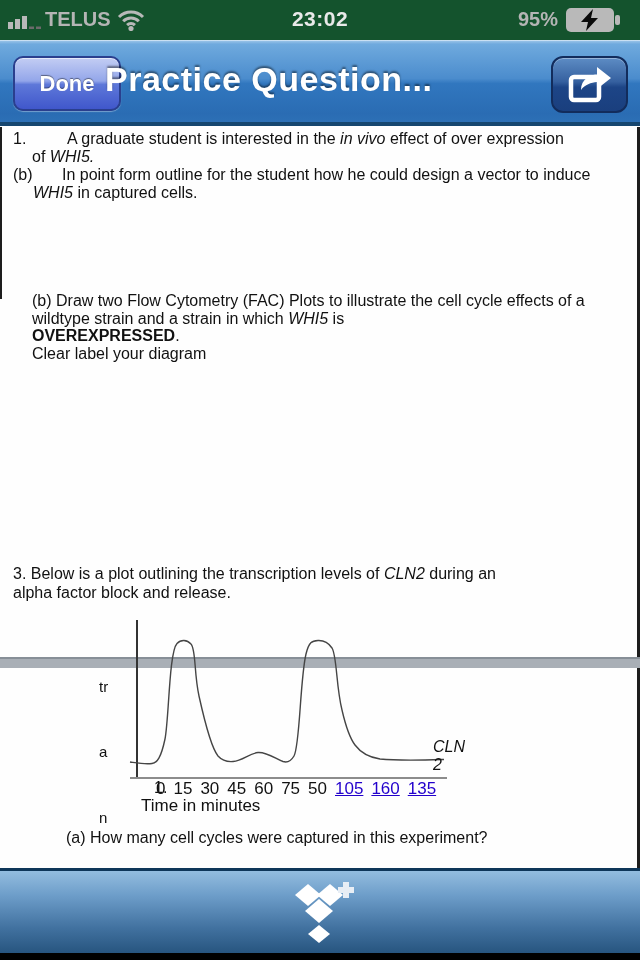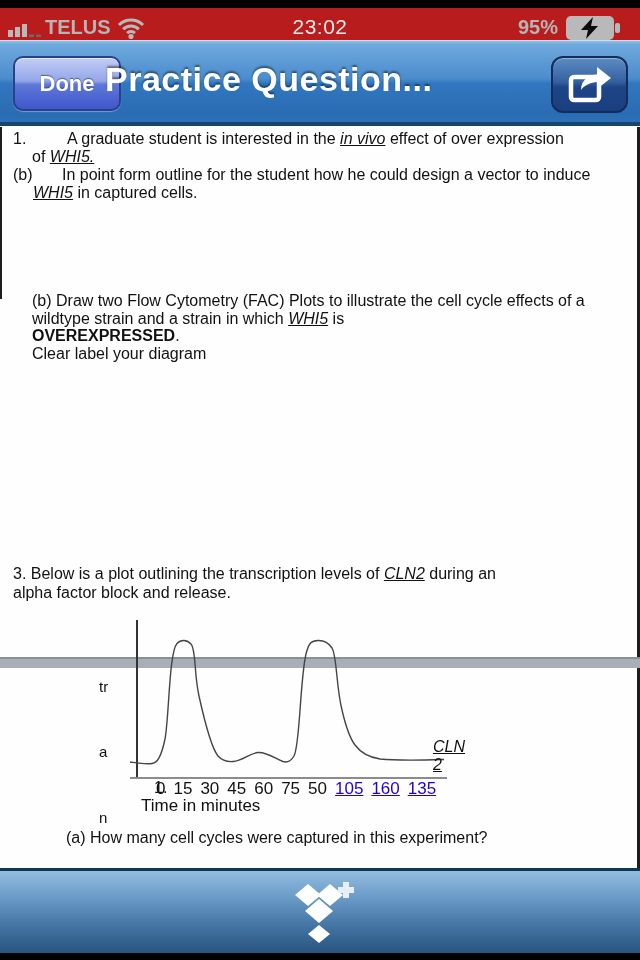--- a/index.html
+++ b/index.html
@@ -1,23 +1,23 @@
 <!DOCTYPE html>
 <html><head>
 <meta charset="utf-8">
 <style>
   html,body{margin:0;padding:0;background:#000;}
   .screen{position:relative;width:640px;height:960px;overflow:hidden;background:#000;
           font-family:"Liberation Sans",sans-serif;}
   .abs{position:absolute;}
 
   
-  .status-bar{position:absolute;top:8px;left:0;width:640px;height:40px;background:#b91c1c;}
+  .status-bar{position:absolute;top:0;left:0;width:640px;height:40px;background:#14532d;}
   .sb-text{color:#b5b5b5;font-weight:bold;font-size:20px;}
-  .sb-time{color:#e9e9e9;font-weight:normal;font-size:21px;text-align:center;left:0;right:0;letter-spacing:.5px;}
+  .sb-time{color:#e9e9e9;font-weight:bold;font-size:21px;text-align:center;left:0;right:0;letter-spacing:.5px;}
 
   
   .nav-bar{position:absolute;top:40px;left:0;width:640px;height:82px;
     background:linear-gradient(180deg,#a3c9ea 0%,#6faade 5%,#4b8ccd 47%,#3177bf 53%,#2a6cb3 90%,#2d70b6 100%);
     border-bottom:4px solid #16466f;box-shadow:inset 0 1px 0 rgba(255,255,255,.45);}
   .nav-title{position:absolute;left:105px;top:62px;color:#fff;font-weight:bold;font-size:34px;
     text-shadow:0 -2px 2px rgba(0,0,0,.45);letter-spacing:.5px;}
   .done-btn{position:absolute;left:13px;top:56px;width:108px;height:55px;border-radius:10px;
     background:linear-gradient(180deg,#c3cdf3 0%,#93a6ea 45%,#5e78d9 52%,#4057cb 100%);
     border:2px solid #2a3f8e;box-sizing:border-box;
@@ -26,21 +26,21 @@
     text-shadow:0 -1px 1px rgba(0,0,0,.45);cursor:pointer;}
   .share-btn{position:absolute;left:551px;top:56px;width:77px;height:57px;border-radius:12px;
     background:linear-gradient(180deg,#5d8cc4 0%,#35609f 45%,#1d4587 55%,#1a3f7e 100%);
     border:2px solid #122c5c;box-sizing:border-box;
     box-shadow:inset 0 1px 0 rgba(255,255,255,.35);
     display:flex;align-items:center;justify-content:center;cursor:pointer;}
 
   
   .page-content{position:absolute;top:126px;left:0;width:640px;height:742px;background:#fefefe;}
   .doc-text{position:absolute;color:#111;font-size:16px;line-height:18px;white-space:nowrap;}
-  .i{font-style:italic;text-decoration:underline;}
+  .i{font-style:italic;}
   .b{font-weight:bold;margin-top:32px;}
   .page-edge{position:absolute;background:#1d1d1d;}
   .page-divider{position:absolute;left:0;top:531px;width:640px;height:9px;background:#a9afb6;border-top:2px solid #878f97;}
 
   
   .ylab{position:absolute;left:99px;top:630px;color:#111;font-size:15px;line-height:17.45px;}
   .ylab span{display:block;margin-top:48px;}
   .tickrow{position:absolute;left:156px;top:779px;display:flex;gap:8px;color:#111;font-size:17px;}
   .tickrow .grp{display:flex;gap:8px;}
   .tick-link{color:#2200cc;text-decoration:underline;cursor:pointer;}

